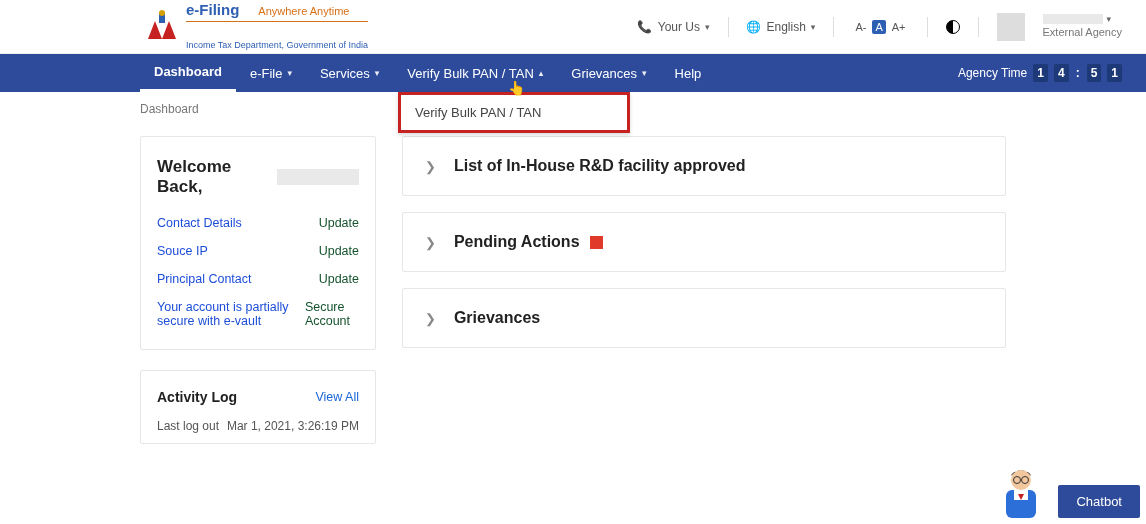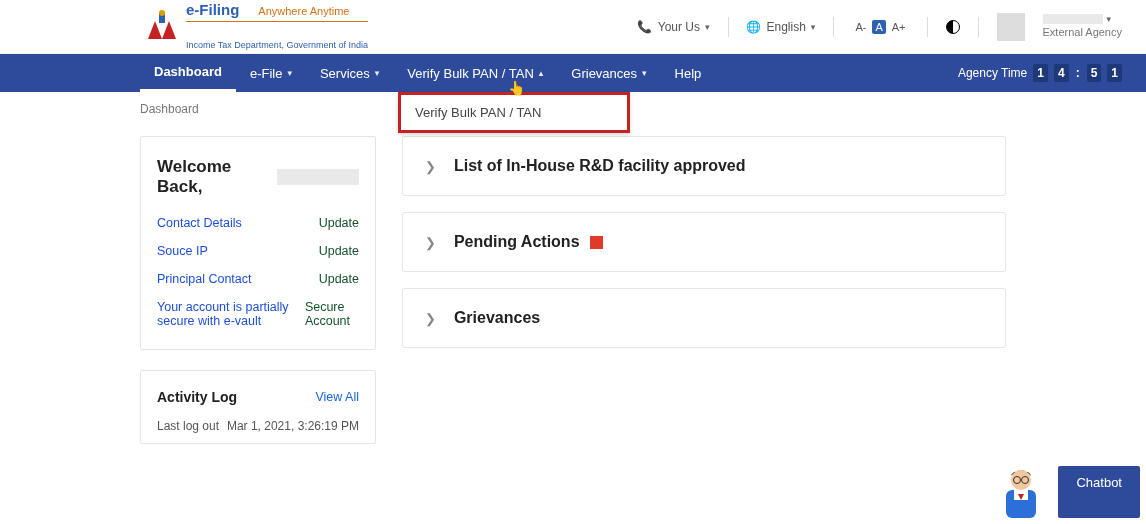--- a/index.html
+++ b/index.html
@@ -51,21 +51,21 @@
   .activity { padding: 18px 16px 10px 16px; }
   .activity-hd { display: flex; justify-content: space-between; align-items: center; margin-bottom: 14px; gap: 18px; }
   .activity-hd h4 { font-size: 14px; font-weight: bold; color: #222; }
   .activity-hd .va { color: #1766d8; font-size: 12.5px; cursor: pointer; }
   .actrow { display: flex; justify-content: space-between; font-size: 12px; color: #555; }
   .right-col { flex: 1; display: flex; flex-direction: column; gap: 16px; }
   .panel { padding: 20px 22px; display: flex; align-items: center; gap: 18px; cursor: pointer; }
   .panel .pchev { color: #888; font-size: 13px; }
   .panel h4 { font-size: 16px; font-weight: bold; color: #222; display: flex; align-items: center; gap: 10px; }
   .redsq { width: 13px; height: 13px; background: #e03a2b; }
-  .chatbot-wrap { position: fixed; right: 6px; bottom: 6px; display: flex; gap: 16px; }
+  .chatbot-wrap { position: fixed; right: 6px; bottom: 6px; display: flex; align-items: flex-end; gap: 16px; }
   .chatbot-av { width: 42px; height: 52px; }
   .chatbot-btn { background: #2d4b9a; color: #fff; padding: 9px 18px; font-size: 13px; border-radius: 2px; }
 </style>
 </head>
 <body>
 
 <div class="topbar">
   <div class="logo-wrap">
     <div class="logo-emblem">
       <svg viewBox="0 0 36 36">

